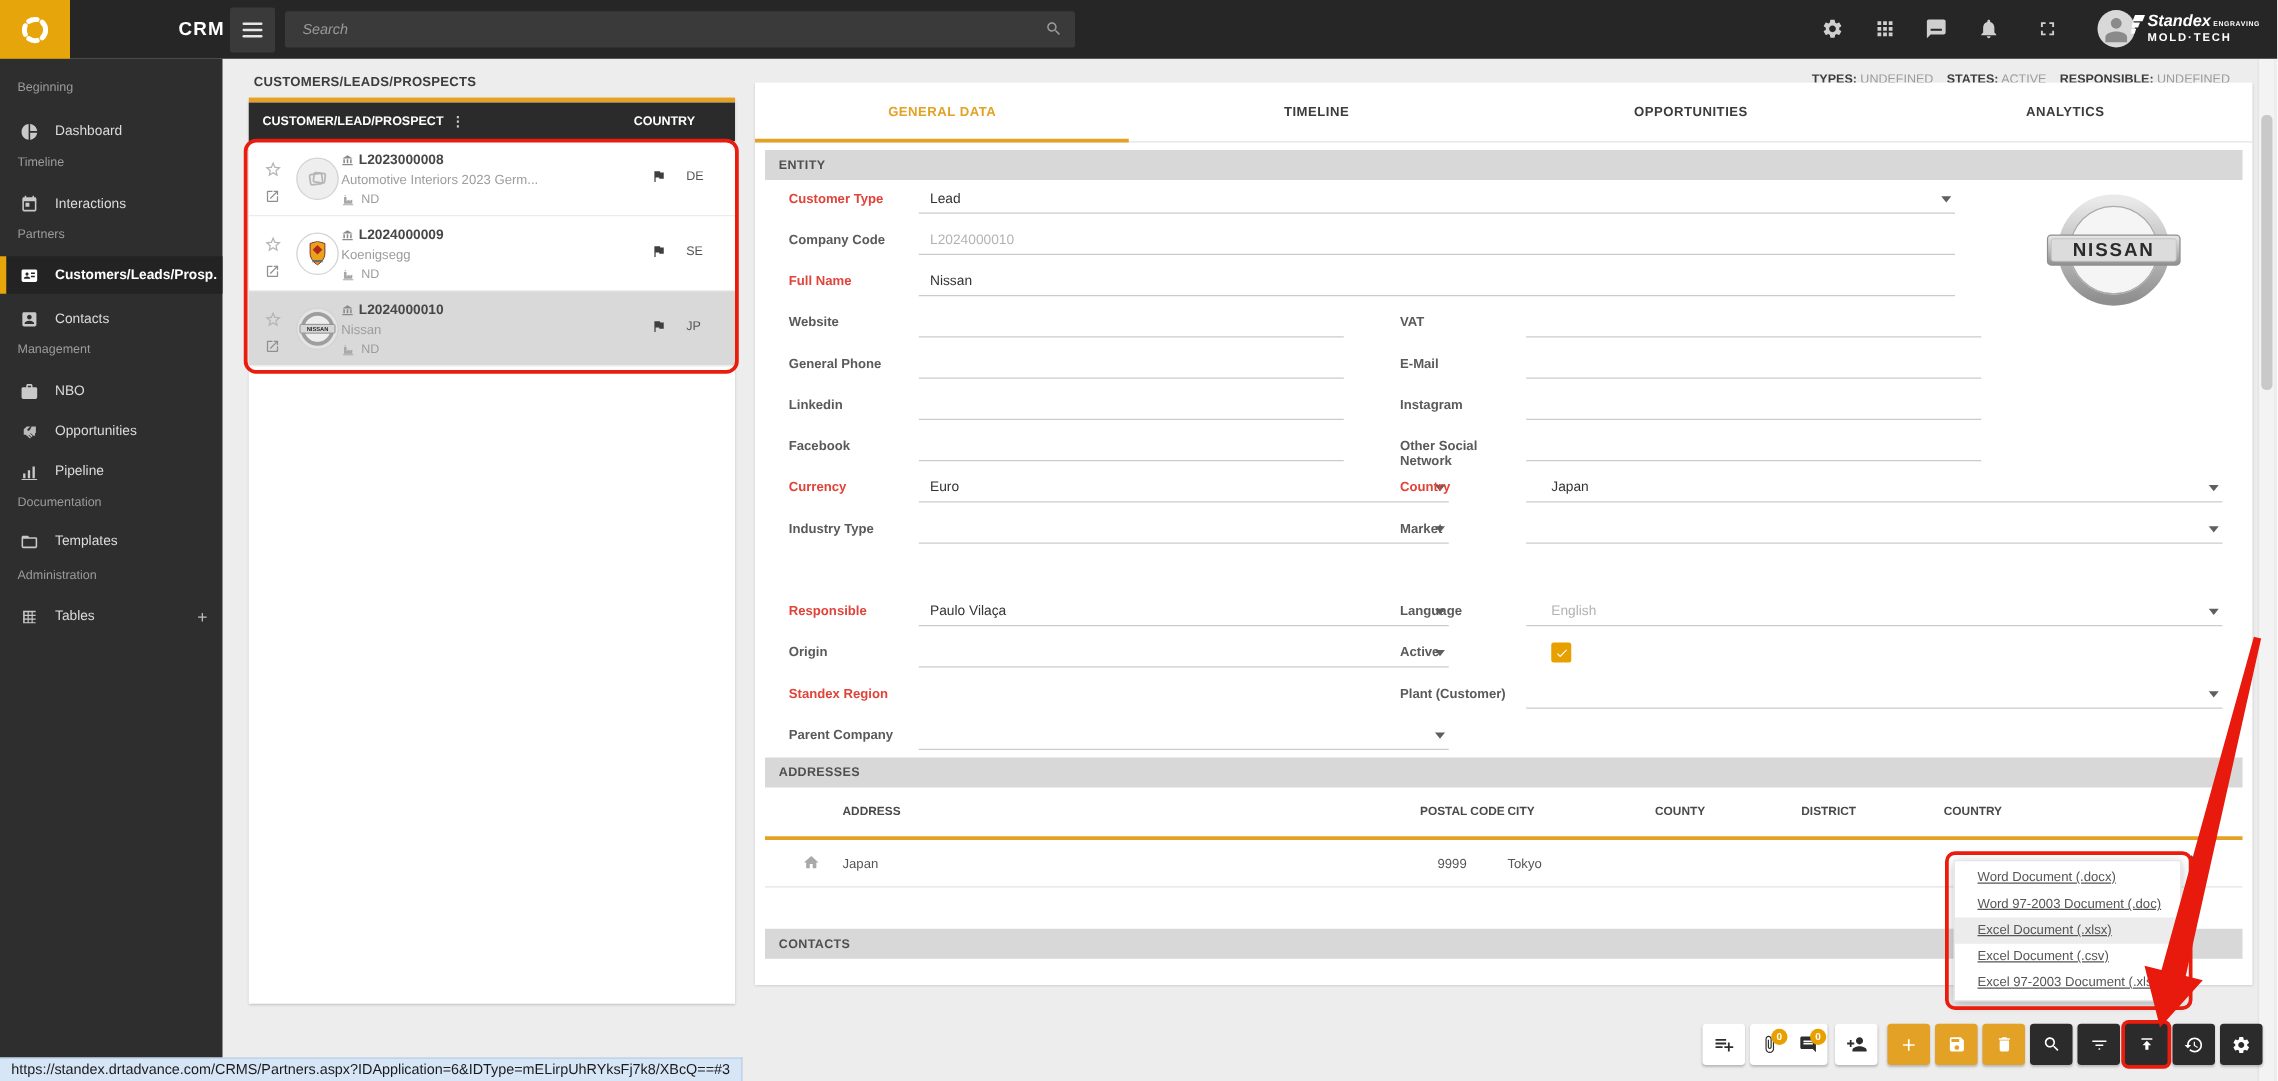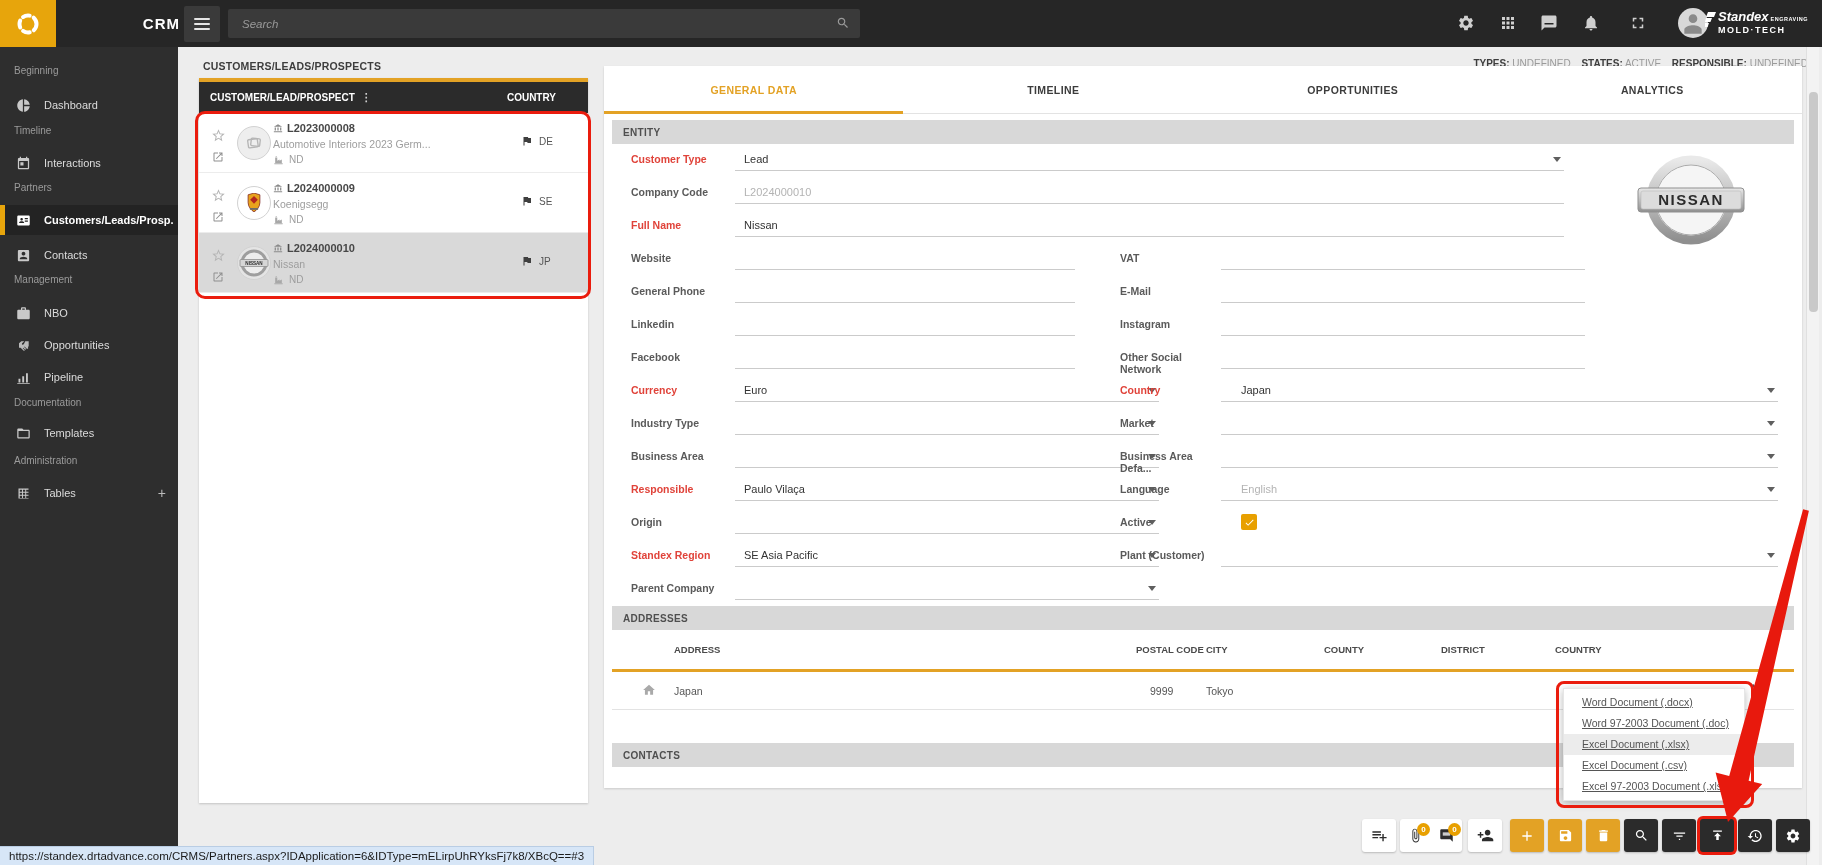--- a/index.html
+++ b/index.html
@@ -32,39 +32,39 @@
   .sidebar { position:absolute; left:0; top:47px; width:178px; height:818px; background:#2e2e2e; z-index:20; }
   .sb-section { position:absolute; left:14px; width:150px; height:16px; color:#9b9b9b; font-size:10px; }
   .sb-item { position:absolute; left:0; width:178px; height:30px; display:flex; align-items:center; color:#dcdcdc; font-size:11px; cursor:pointer; }
   .sb-item .icon { width:16px; margin:0 12px 0 16px; color:#c9c9c9; }
   .sb-item.selected { background:#232323; border-left:5px solid #e7a50c; color:#ffffff; font-weight:700; }
   .sb-item.selected .icon { margin-left:11px; color:#fff; }
   .sb-plus { position:absolute; right:12px; color:#bdbdbd; font-size:14px; font-weight:400; }
 
   
   .panel-title { position:absolute; left:203px; top:60px; font-size:10.5px; font-weight:700; color:#3d3d3d; letter-spacing:.2px; }
-  .status-line { position:absolute; right:14px; top:58px; font-size:10px; color:#9a9a9a; }
+  .status-line { position:absolute; right:38px; top:58px; font-size:10px; color:#9a9a9a; }
   .status-line b { color:#3d3d3d; font-weight:700; margin-left:8px; }
   .list-panel { position:absolute; left:199px; top:78px; width:389px; height:725px; background:#ffffff; box-shadow:0 1px 2px rgba(0,0,0,.18); }
   .lp-accent { position:absolute; left:0; top:0; width:100%; height:4px; background:#e3a225; }
   .lp-header { position:absolute; left:0; top:4px; width:100%; height:31px; background:#2b2b2b; color:#fff; display:flex; align-items:center; font-size:10px; font-weight:700; }
   .lp-header .colmain { margin-left:11px; }
   .lp-header .dots { margin-left:6px; color:#cfcfcf; font-size:11px; cursor:pointer; letter-spacing:0; }
   .lp-header .colcountry { margin-left:auto; margin-right:32px; }
   .lrow { position:absolute; left:0; width:100%; height:60px; border-bottom:1px solid #ececec; cursor:pointer; }
   .lrow.selected { background:#d9d9d9; }
   .lrow .star { position:absolute; left:12px; top:15px; color:#b5b5b5; }
   .lrow .openex { position:absolute; left:13px; top:38px; color:#8f8f8f; }
   .lrow .avatar { position:absolute; left:38px; top:13px; width:34px; height:34px; border-radius:50%; background:#eeeeee; border:1px solid #d2d2d2; display:flex; align-items:center; justify-content:center; overflow:hidden; }
   .lrow .codeline { position:absolute; left:74px; top:9px; display:flex; align-items:center; gap:4px; font-size:11px; font-weight:700; color:#474747; }
   .lrow .codeline .icon { color:#8a8a8a; }
   .lrow .nameline { position:absolute; left:74px; top:25px; font-size:10.5px; color:#9d9d9d; width:230px; white-space:nowrap; overflow:hidden; }
   .lrow .ndline { position:absolute; left:74px; top:41px; display:flex; align-items:center; gap:5px; font-size:10px; color:#9d9d9d; }
   .lrow .ndline .icon { color:#a8a8a8; }
-  .lrow .country { position:absolute; left:322px; top:22px; display:flex; align-items:center; gap:6px; font-size:10px; color:#555; }
+  .lrow .country { position:absolute; left:322px; top:22px; display:flex; align-items:center; gap:16px; font-size:10px; color:#555; }
   .lrow .country .icon { color:#3f3f3f; }
   .lp-pagi { position:absolute; left:0; bottom:0; width:100%; height:31px; border-top:1px solid #e4e4e4; display:flex; align-items:center; }
   .lp-pagi .pbtn { color:#6f6f6f; margin-left:14px; cursor:pointer; }
   .lp-pagi .pinfo { margin-left:auto; margin-right:12px; font-size:10.5px; color:#555; }
 
   
   .detail { position:absolute; left:604px; top:66px; width:1198px; height:722px; background:#ffffff; box-shadow:0 1px 2px rgba(0,0,0,.15); }
   .tabs { position:absolute; left:0; top:0; width:100%; height:48px; border-bottom:1px solid #e3e3e3; display:flex; }
   .tab { flex:1; display:flex; align-items:center; justify-content:center; font-size:10.5px; font-weight:700; letter-spacing:.4px; color:#3c3c3c; cursor:pointer; }
   .tab.active { color:#e3a225; }
@@ -520,32 +520,20 @@
       <div class="fin l-dd">
           <span class="val"></span>
           <span class="caret"></span>
         </div>
       <span class="frlabel">Market</span>
       <div class="fin r-dd">
           <span class="val"></span>
           <span class="caret"></span>
         </div>
     </div>
-    <div class="frow" style="top:375px">
-      <span class="flabel">Business Area</span>
-      <div class="fin l-dd">
-          <span class="val"></span>
-          <span class="caret"></span>
-        </div>
-      <span class="frlabel">Business Area Defa...</span>
-      <div class="fin r-dd">
-          <span class="val"></span>
-          <span class="caret"></span>
-        </div>
-    </div>
     <div class="frow" style="top:441px">
       <span class="flabel">Origin</span>
       <div class="fin l-dd">
           <span class="val"></span>
           <span class="caret"></span>
         </div>
       <span class="frlabel">Active</span>
       <span class="checkbox">
           <svg width="11" height="11" viewBox="0 0 24 24" fill="#fff">
             <path d="M9 16.17L4.83 12l-1.42 1.41L9 19 21 7l-1.41-1.41z"></path>
@@ -559,24 +547,20 @@
           <span class="caret"></span>
         </div>
       <span class="frlabel">Language</span>
       <div class="fin r-dd">
           <span class="val muted">English</span>
           <span class="caret"></span>
         </div>
     </div>
     <div class="frow" style="top:474px">
       <span class="flabel req">Standex Region</span>
-      <div class="fin l-dd">
-          <span class="val">SE Asia Pacific</span>
-          <span class="caret"></span>
-        </div>
       <span class="frlabel">Plant (Customer)</span>
       <div class="fin r-dd">
           <span class="val"></span>
           <span class="caret"></span>
         </div>
     </div>
     <div class="frow" style="top:507px">
       <span class="flabel">Parent Company</span>
       <div class="fin l-dd">
           <span class="val"></span>

